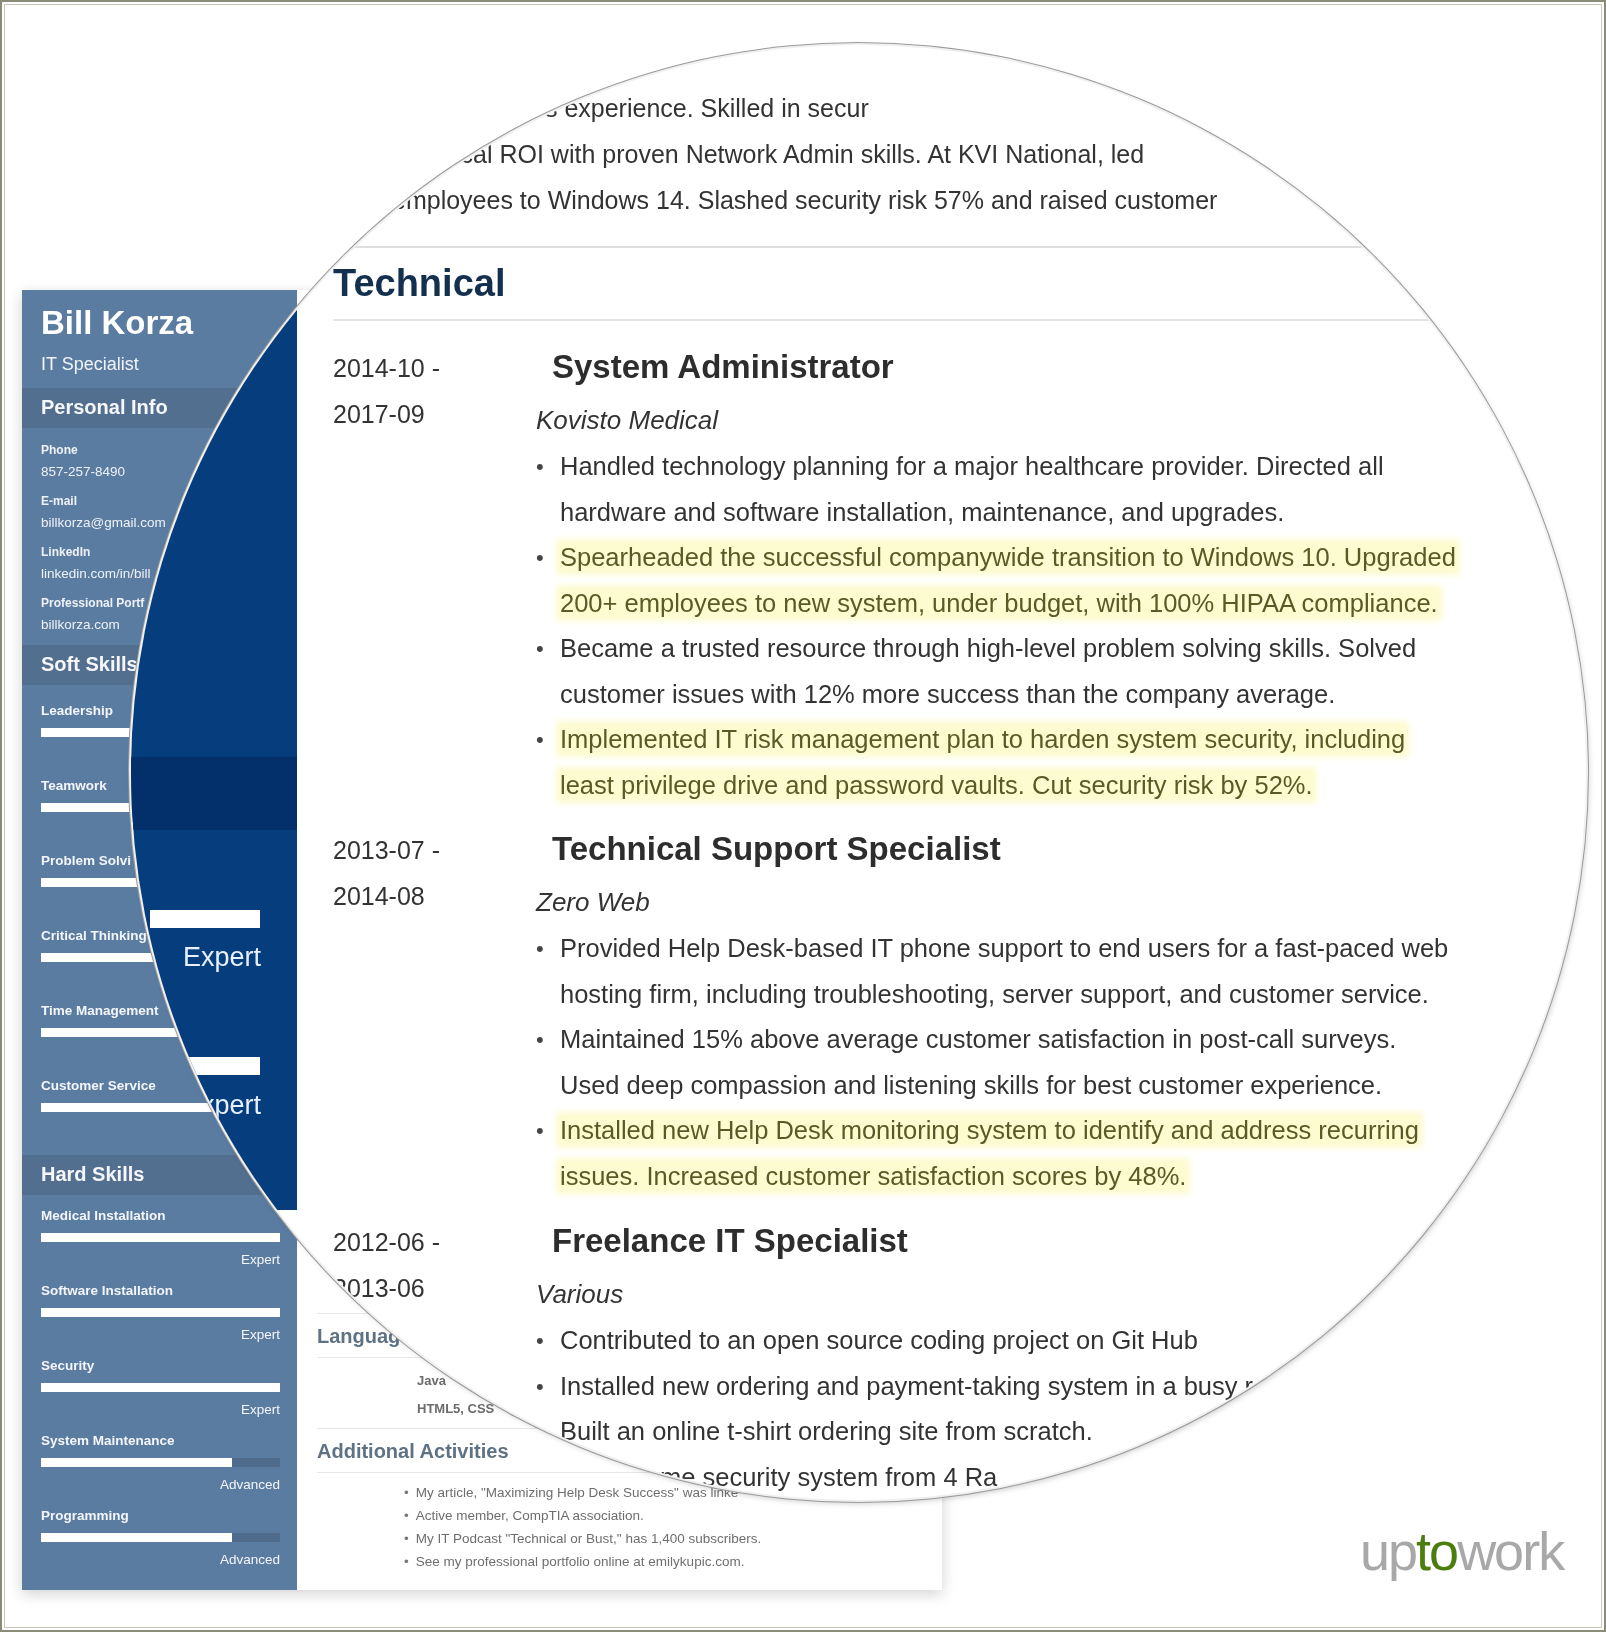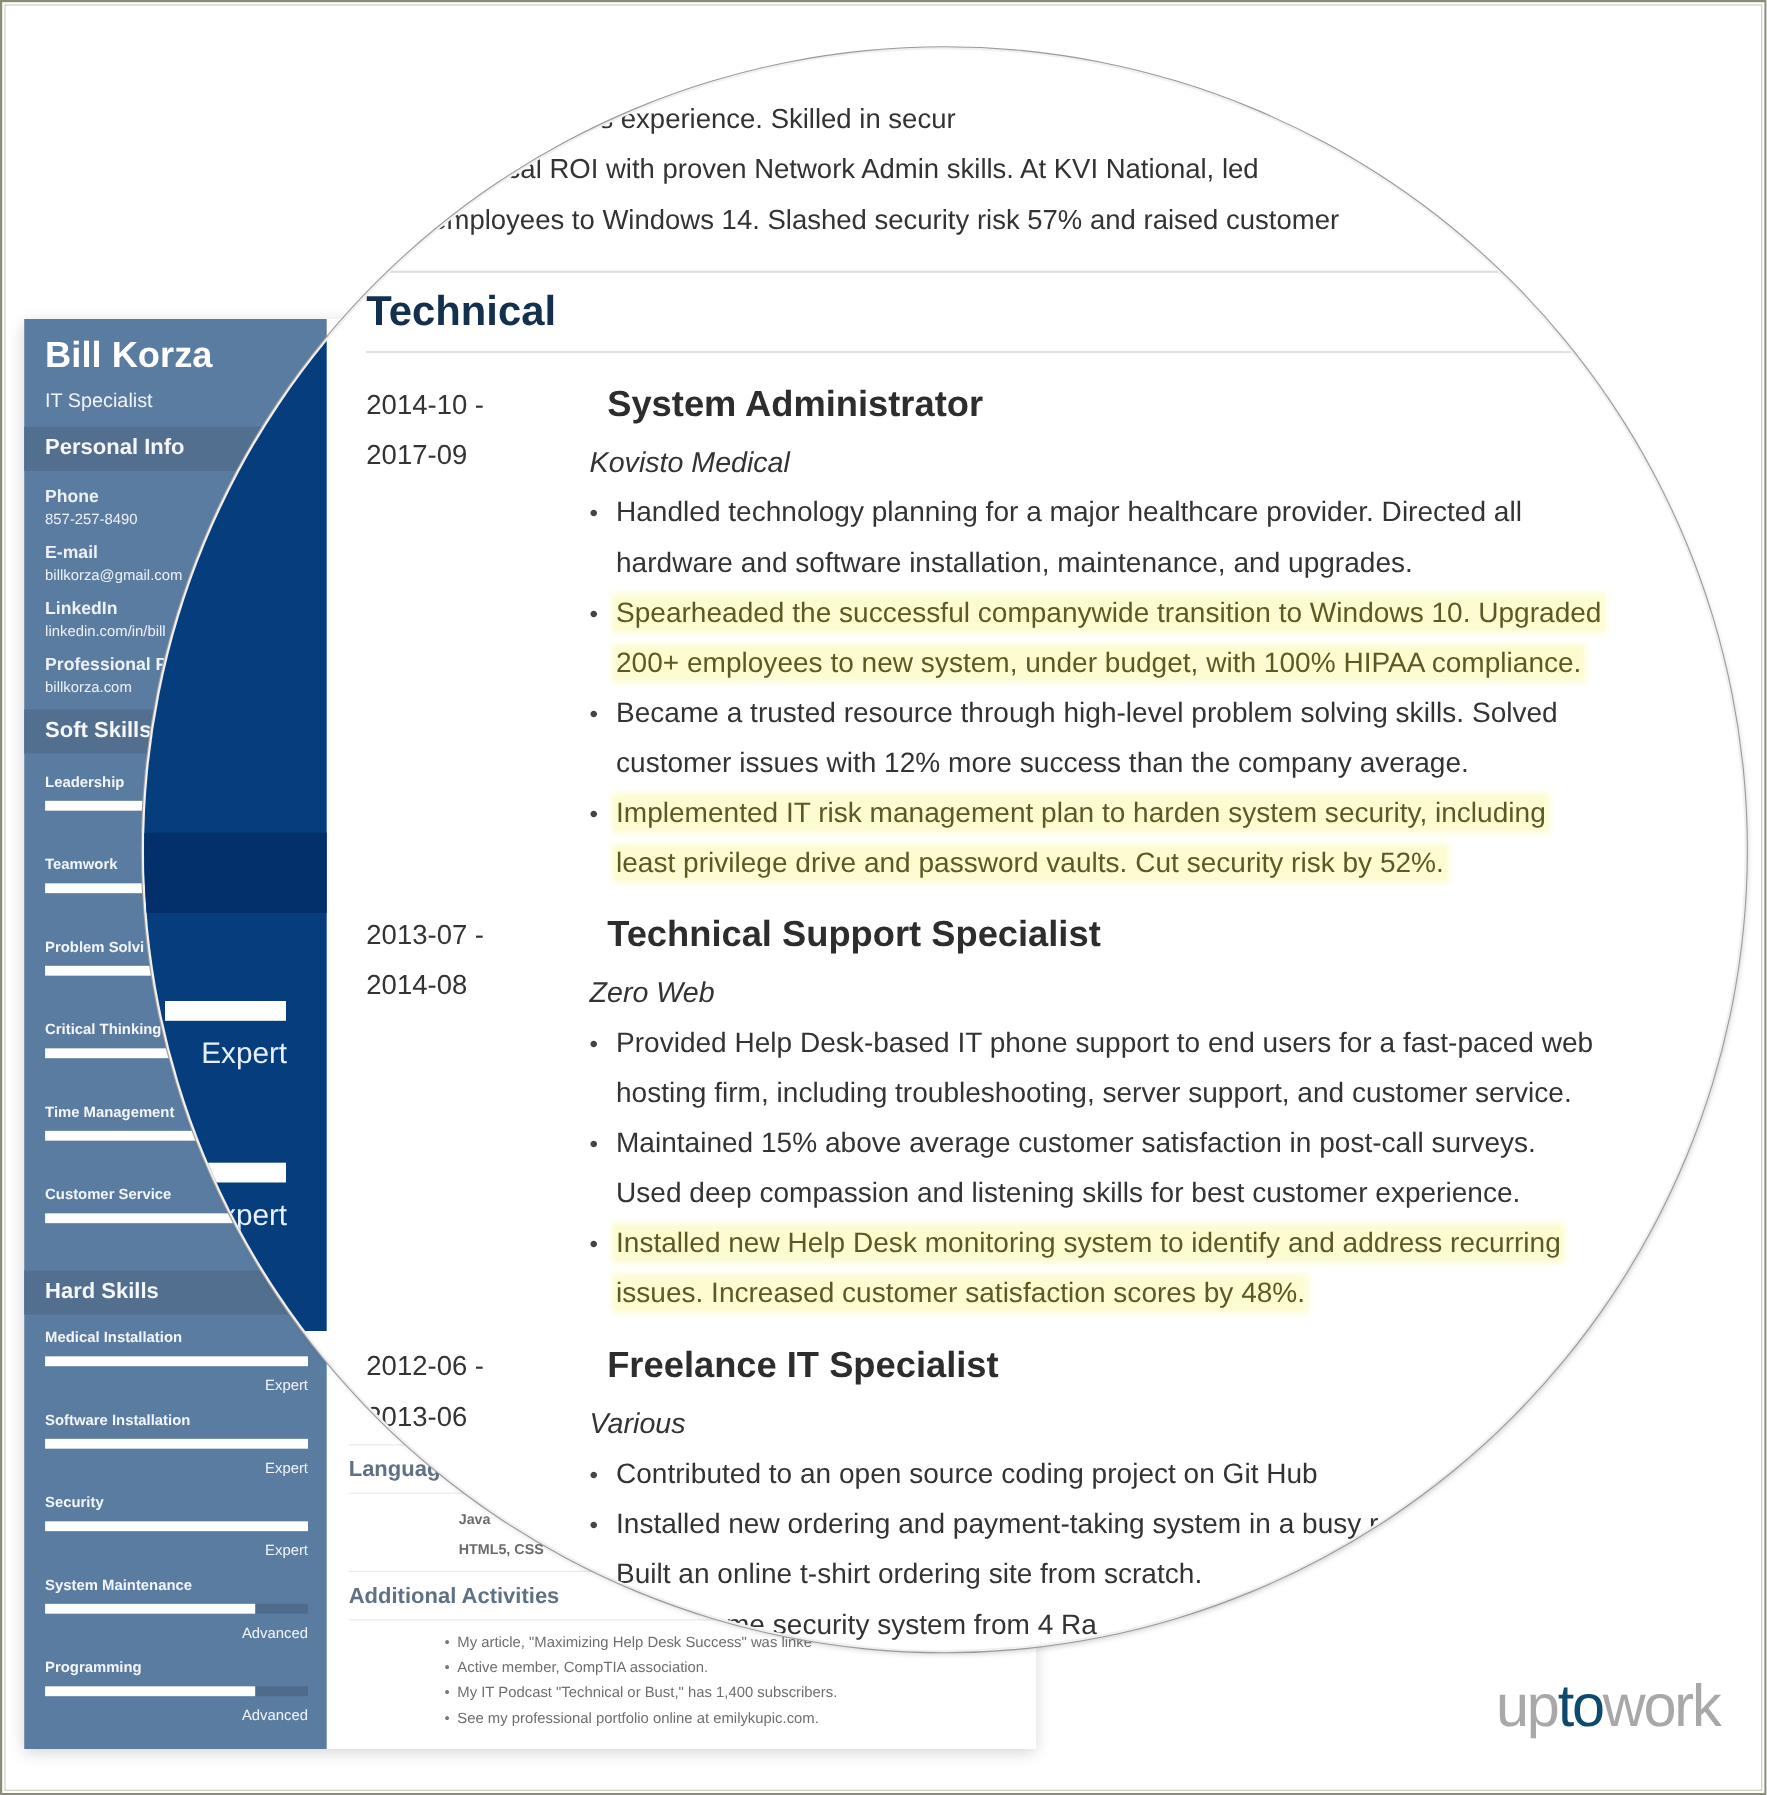--- a/index.html
+++ b/index.html
@@ -10,21 +10,21 @@
     border: 2px solid #8a8c78; outline: 1px solid #c9cabb; outline-offset: -5px; pointer-events: none; z-index: 50; }
 
   
   .resume { position: absolute; left: 22px; top: 290px; width: 920px; height: 1300px;
     box-shadow: 0 4px 14px rgba(0,0,0,0.18); background: #fff; }
   .sidebar { position: absolute; left: 0; top: 0; width: 275px; height: 1300px; background: #5b7ca1; color: #fff; }
   .sb-name { position: absolute; left: 19px; top: 14px; font-size: 33px; font-weight: bold; color: #fff; }
   .sb-title { position: absolute; left: 19px; top: 64px; font-size: 18px; color: #f1f4f8; }
   .sb-band { position: absolute; left: 0; width: 275px; height: 40px; background: #536f90; }
   .sb-band span { position: absolute; left: 19px; top: 8px; font-size: 20px; font-weight: bold; color: #f5f7fa; }
-  .sb-label { position: absolute; left: 19px; font-size: 16px; font-weight: bold; color: #eef2f7; }
+  .sb-label { position: absolute; left: 19px; font-size: 12px; font-weight: bold; color: #eef2f7; }
   .sb-value { position: absolute; left: 19px; font-size: 13.5px; color: #eef2f7; white-space: nowrap; }
   .sb-skill { position: absolute; left: 19px; font-size: 13.5px; font-weight: bold; color: #f3f6fa; white-space: nowrap; }
   .bar-track { position: absolute; left: 19px; width: 239px; height: 9px; background: #4e6b8c; }
   .bar-fill { position: absolute; left: 0; top: 0; height: 9px; background: #ffffff; }
   .bar-level { position: absolute; right: 17px; font-size: 13.5px; color: #f3f6fa; }
 
   .main-under { position: absolute; left: 275px; top: 0; width: 645px; height: 1300px; }
   .under-heading { position: absolute; left: 20px; font-size: 20px; font-weight: bold; color: #5f7284; }
   .under-rule { position: absolute; left: 20px; width: 600px; height: 1px; background: #e6e9ec; }
   .under-lang { position: absolute; left: 120px; font-size: 13px; font-weight: bold; color: #6b6b6b; }
@@ -52,21 +52,21 @@
   .job-dates { position: absolute; left: 333px; font-size: 25px; color: #333; line-height: 46px; }
   .job-title { position: absolute; left: 552px; font-size: 33px; font-weight: bold; color: #2d2d2d; white-space: nowrap; }
   .job-company { position: absolute; left: 536px; font-size: 26px; font-style: italic; color: #333; white-space: nowrap; }
   .job-bullets { position: absolute; left: 536px; list-style: none; }
   .job-bullets li { position: relative; padding-left: 24px; font-size: 25.5px; color: #333; line-height: 45.5px; white-space: nowrap; }
   .job-bullets li::before { content: "•"; position: absolute; left: 0; top: 0; color: #444; font-size: 22px; }
   .job-bullets li.hl span { background: #fdfbd0; color: #5b5a26; box-shadow: 0 0 6px 4px #fdfbd0; text-align: center; }
   .job-bullets li.nob::before { content: ""; }
 
   .logo { position: absolute; left: 1360px; top: 1520px; font-size: 54px; letter-spacing: -2px; color: #a8a8a8; font-weight: normal; z-index: 20; }
-  .logo .accent { color: #0c4a6e; }
+  .logo .accent { color: #4d7c0f; }
 </style>
 </head>
 <body>
 
 <div class="resume">
   <div class="sidebar">
     <div class="sb-name">Bill Korza</div>
     <div class="sb-title">IT Specialist</div>
 
     <div class="sb-band" style="top:98px">

